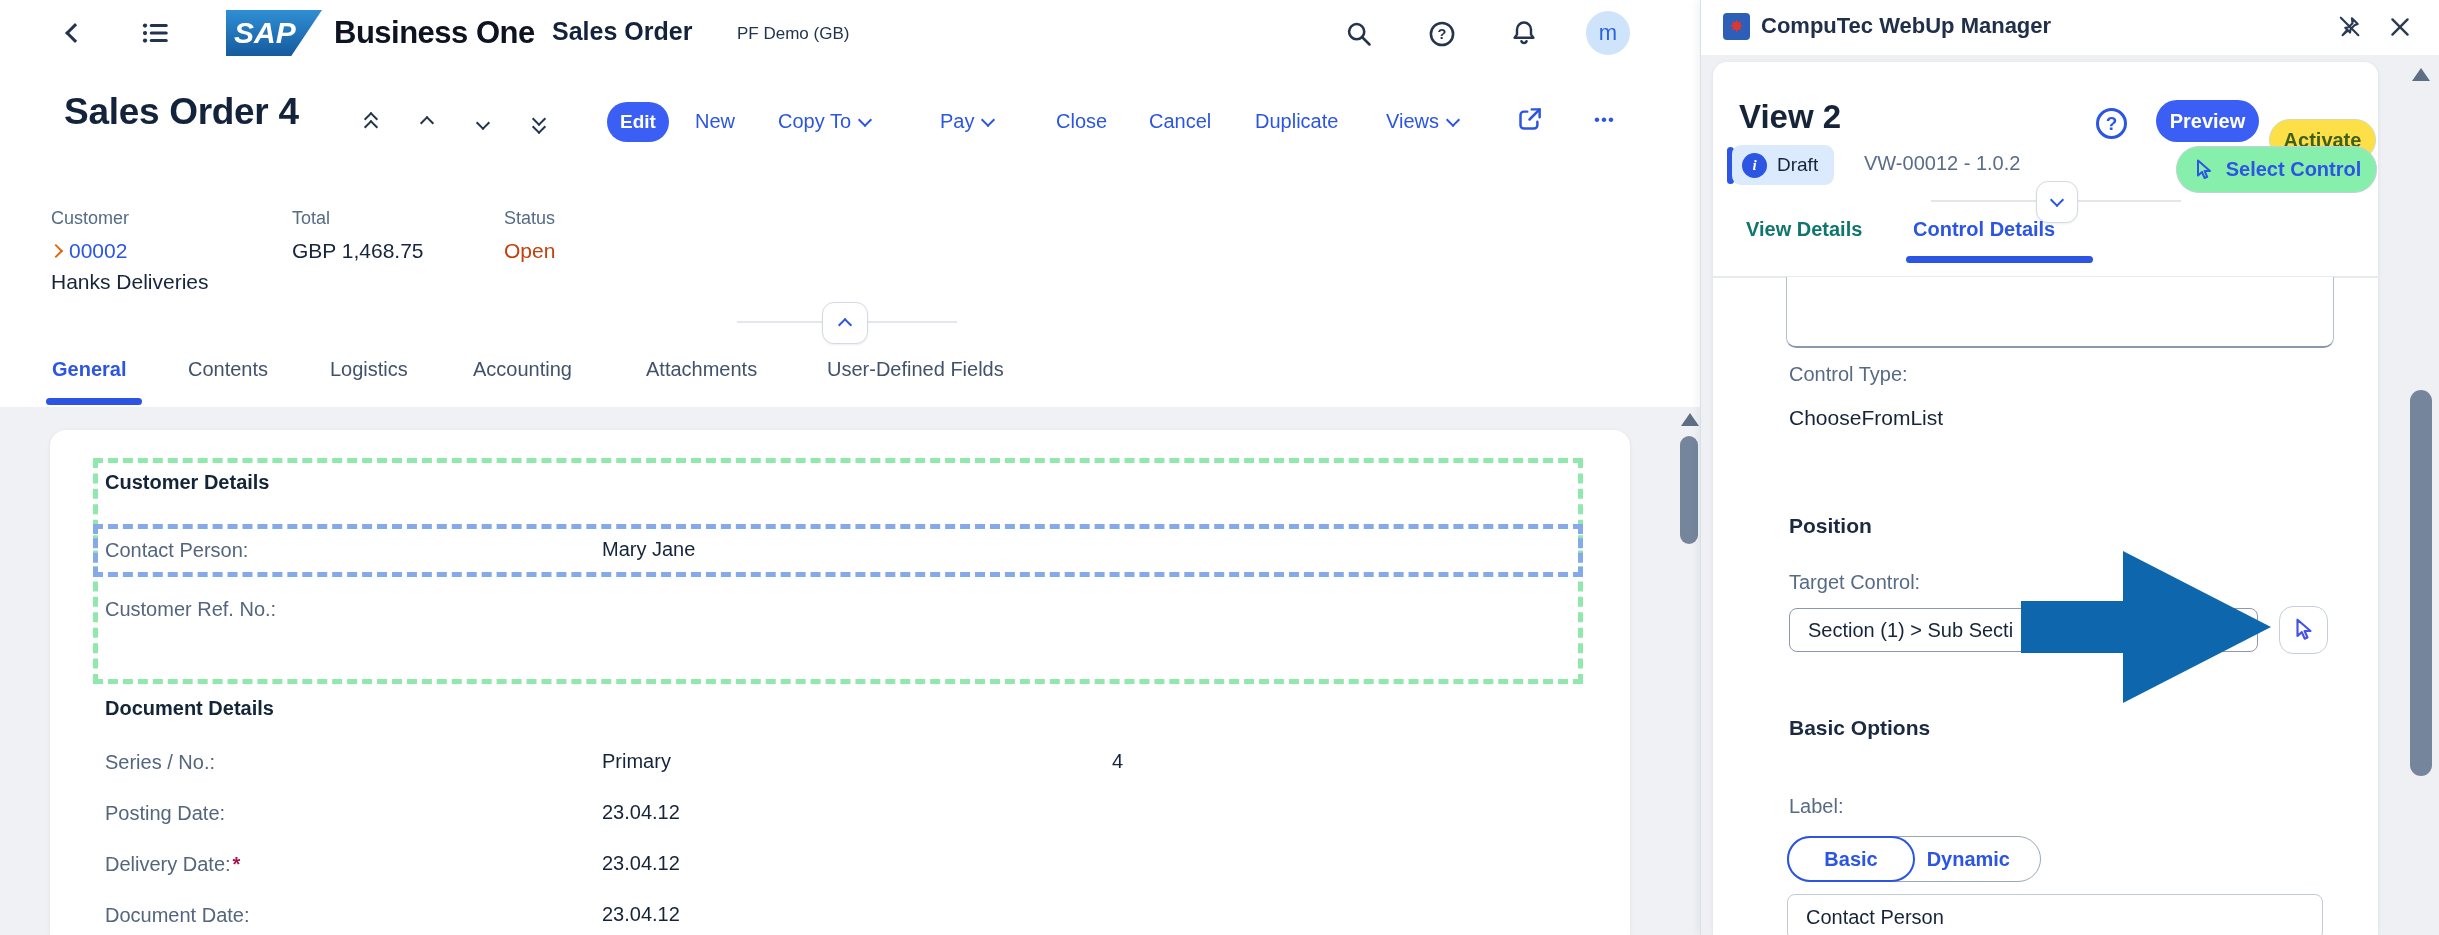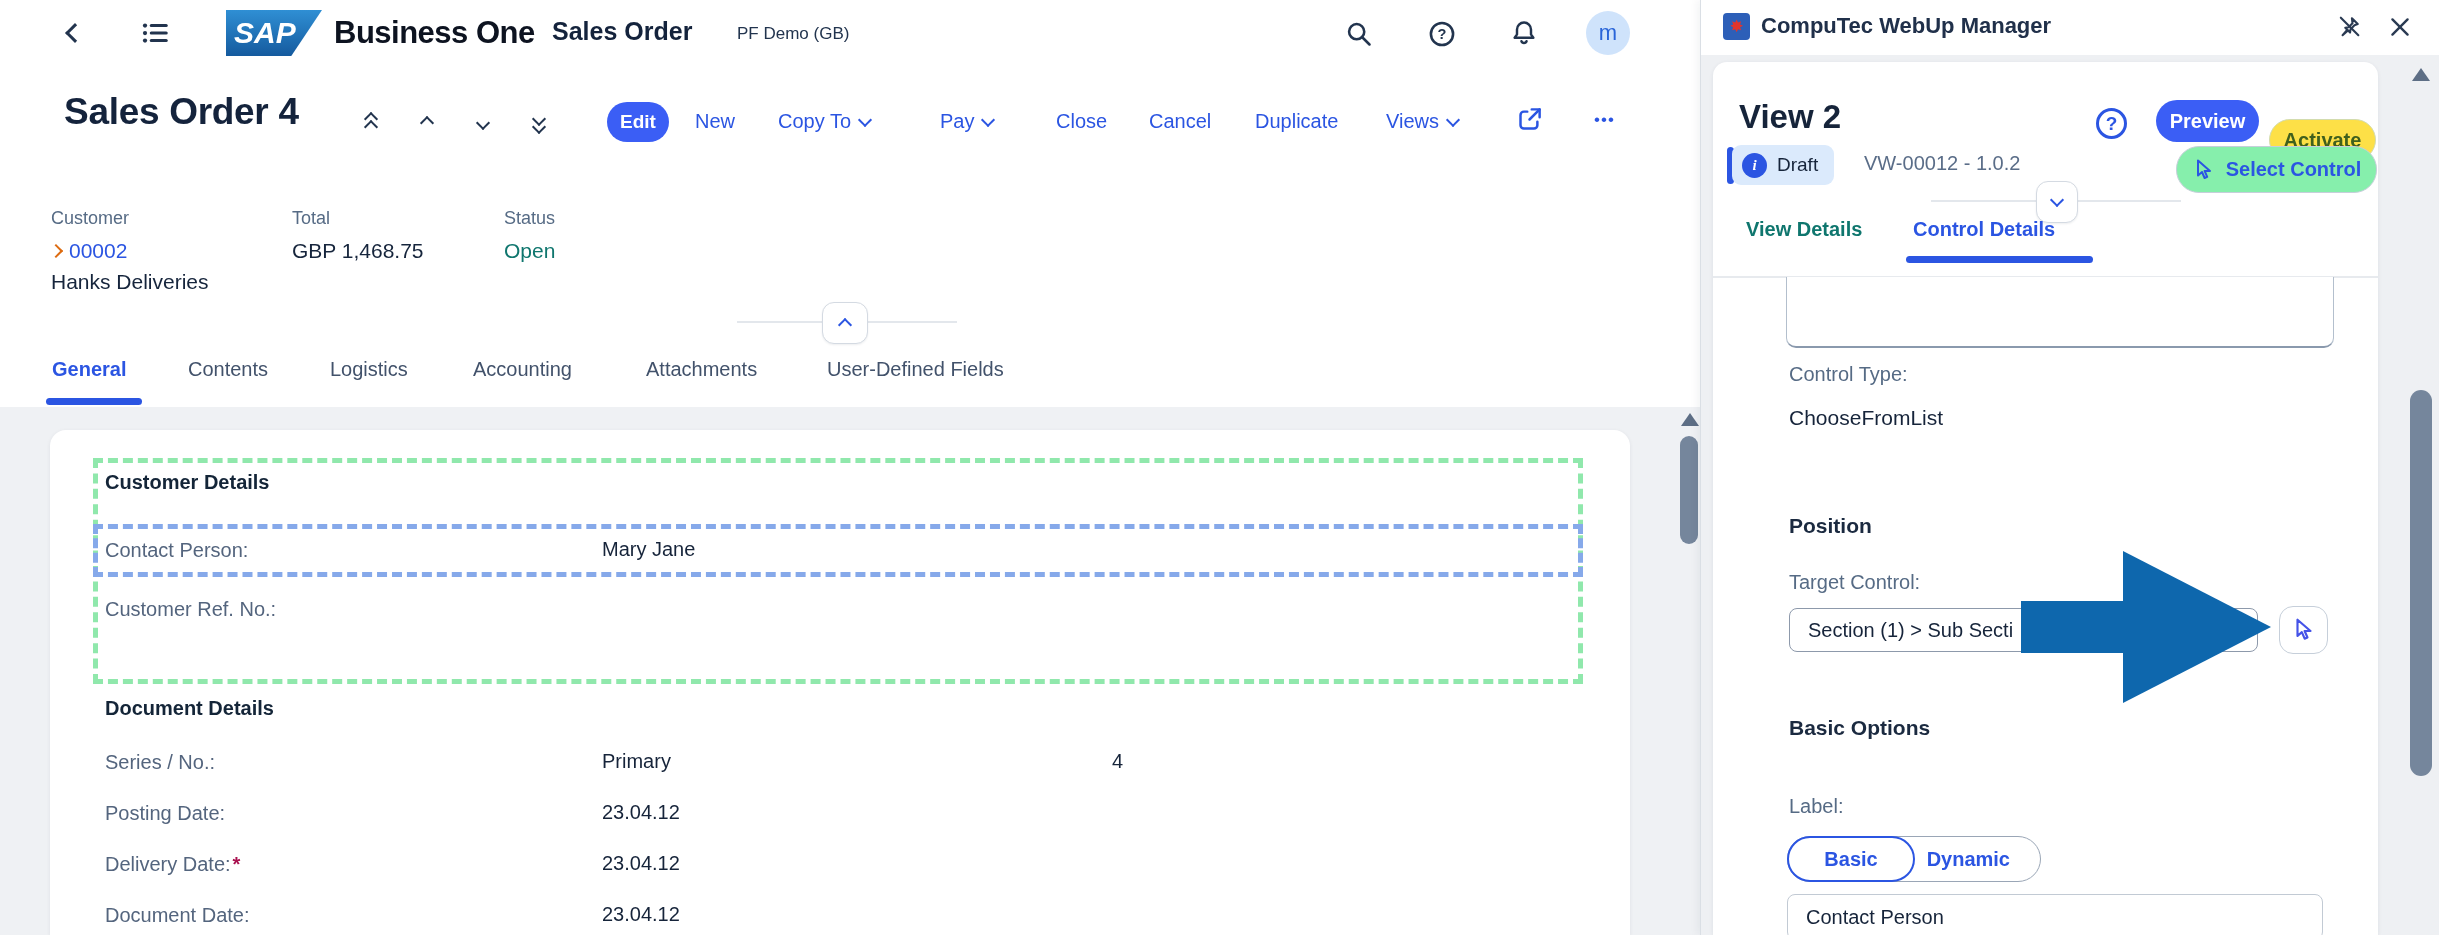--- a/index.html
+++ b/index.html
@@ -27,21 +27,21 @@
   .page-title{position:absolute;left:64px;top:91px;font-size:37px;font-weight:700;color:#14233c;letter-spacing:-0.3px;}
   .navchevs{position:absolute;left:358px;top:110px;display:flex;gap:30px;color:#2b55e2;}
   .navchevs .icon-btn{width:26px;height:26px;}
   .btn-primary{background:#3b5ef5;color:#fff;border:none;border-radius:20px;font-size:19px;font-weight:700;
                font-family:inherit;cursor:pointer;}
   .edit-btn{position:absolute;left:607px;top:102px;width:62px;height:40px;}
   .toolbar-link{position:absolute;top:110px;font-size:20px;color:#2b55e2;cursor:pointer;display:flex;align-items:center;gap:9px;}
   .sum-label{position:absolute;top:208px;font-size:18px;color:#566b85;}
   .sum-value{position:absolute;top:239px;font-size:21px;color:#16253c;}
   .link-blue{color:#2b55e2;cursor:pointer;}
-  .status-open{color:#0f766e;}
+  .status-open{color:#c2410c;}
   .pill-toggle{position:absolute;width:44px;height:40px;background:#fff;border:1px solid #d4dae2;border-radius:12px;
                display:flex;align-items:center;justify-content:center;color:#2b55e2;cursor:pointer;box-shadow:0 1px 2px rgba(20,35,60,.08);}
   .pill-line{position:absolute;height:2px;background:#e3e7ec;}
   .tab{position:absolute;top:358px;font-size:20px;color:#42526b;cursor:pointer;}
   .tab.active{color:#2b55e2;font-weight:600;}
   .tab-underline{position:absolute;left:46px;top:398px;width:96px;height:7px;border-radius:4px;background:#2b55e2;}
   .content-bg{position:absolute;left:0;top:407px;width:1700px;height:528px;background:#eff1f4;}
   .card{position:absolute;left:50px;top:430px;width:1580px;height:505px;background:#fff;
         border-radius:16px 16px 0 0;box-shadow:0 1px 4px rgba(20,35,60,.07);}
   .dash-green{position:absolute;left:93px;top:458px;width:1490px;height:226px;border:5px dashed #90e8ac;box-sizing:border-box;}

